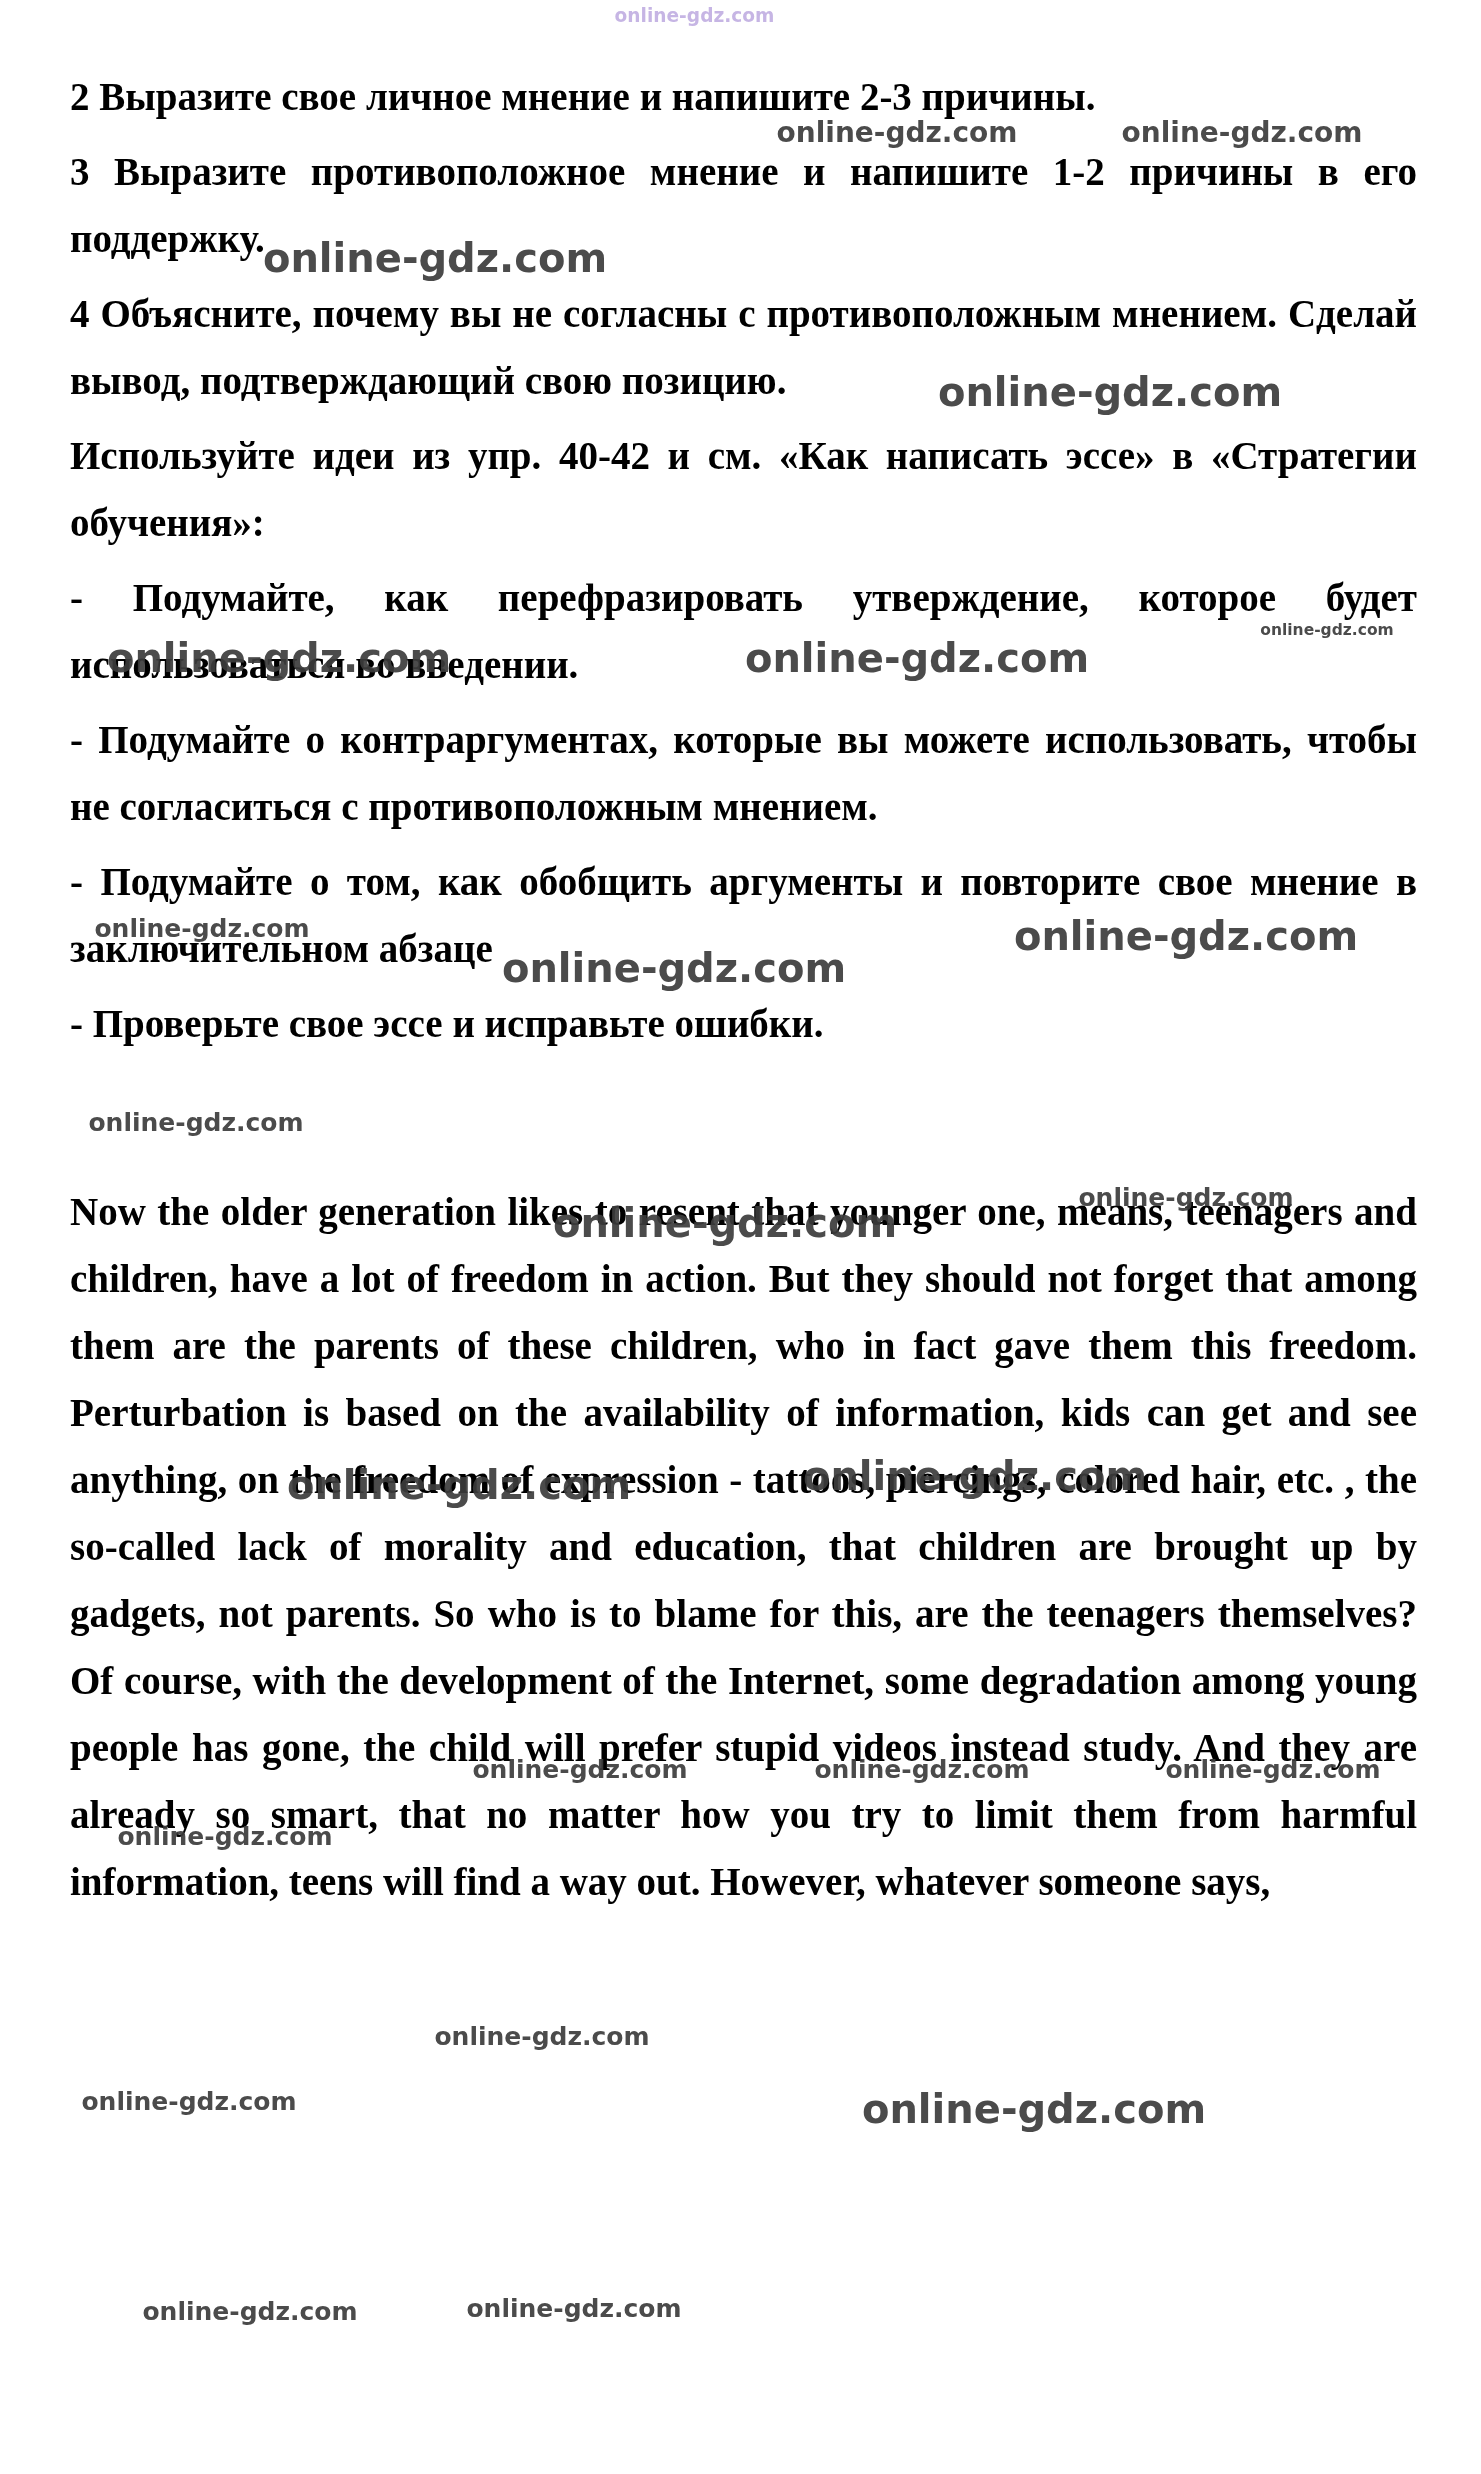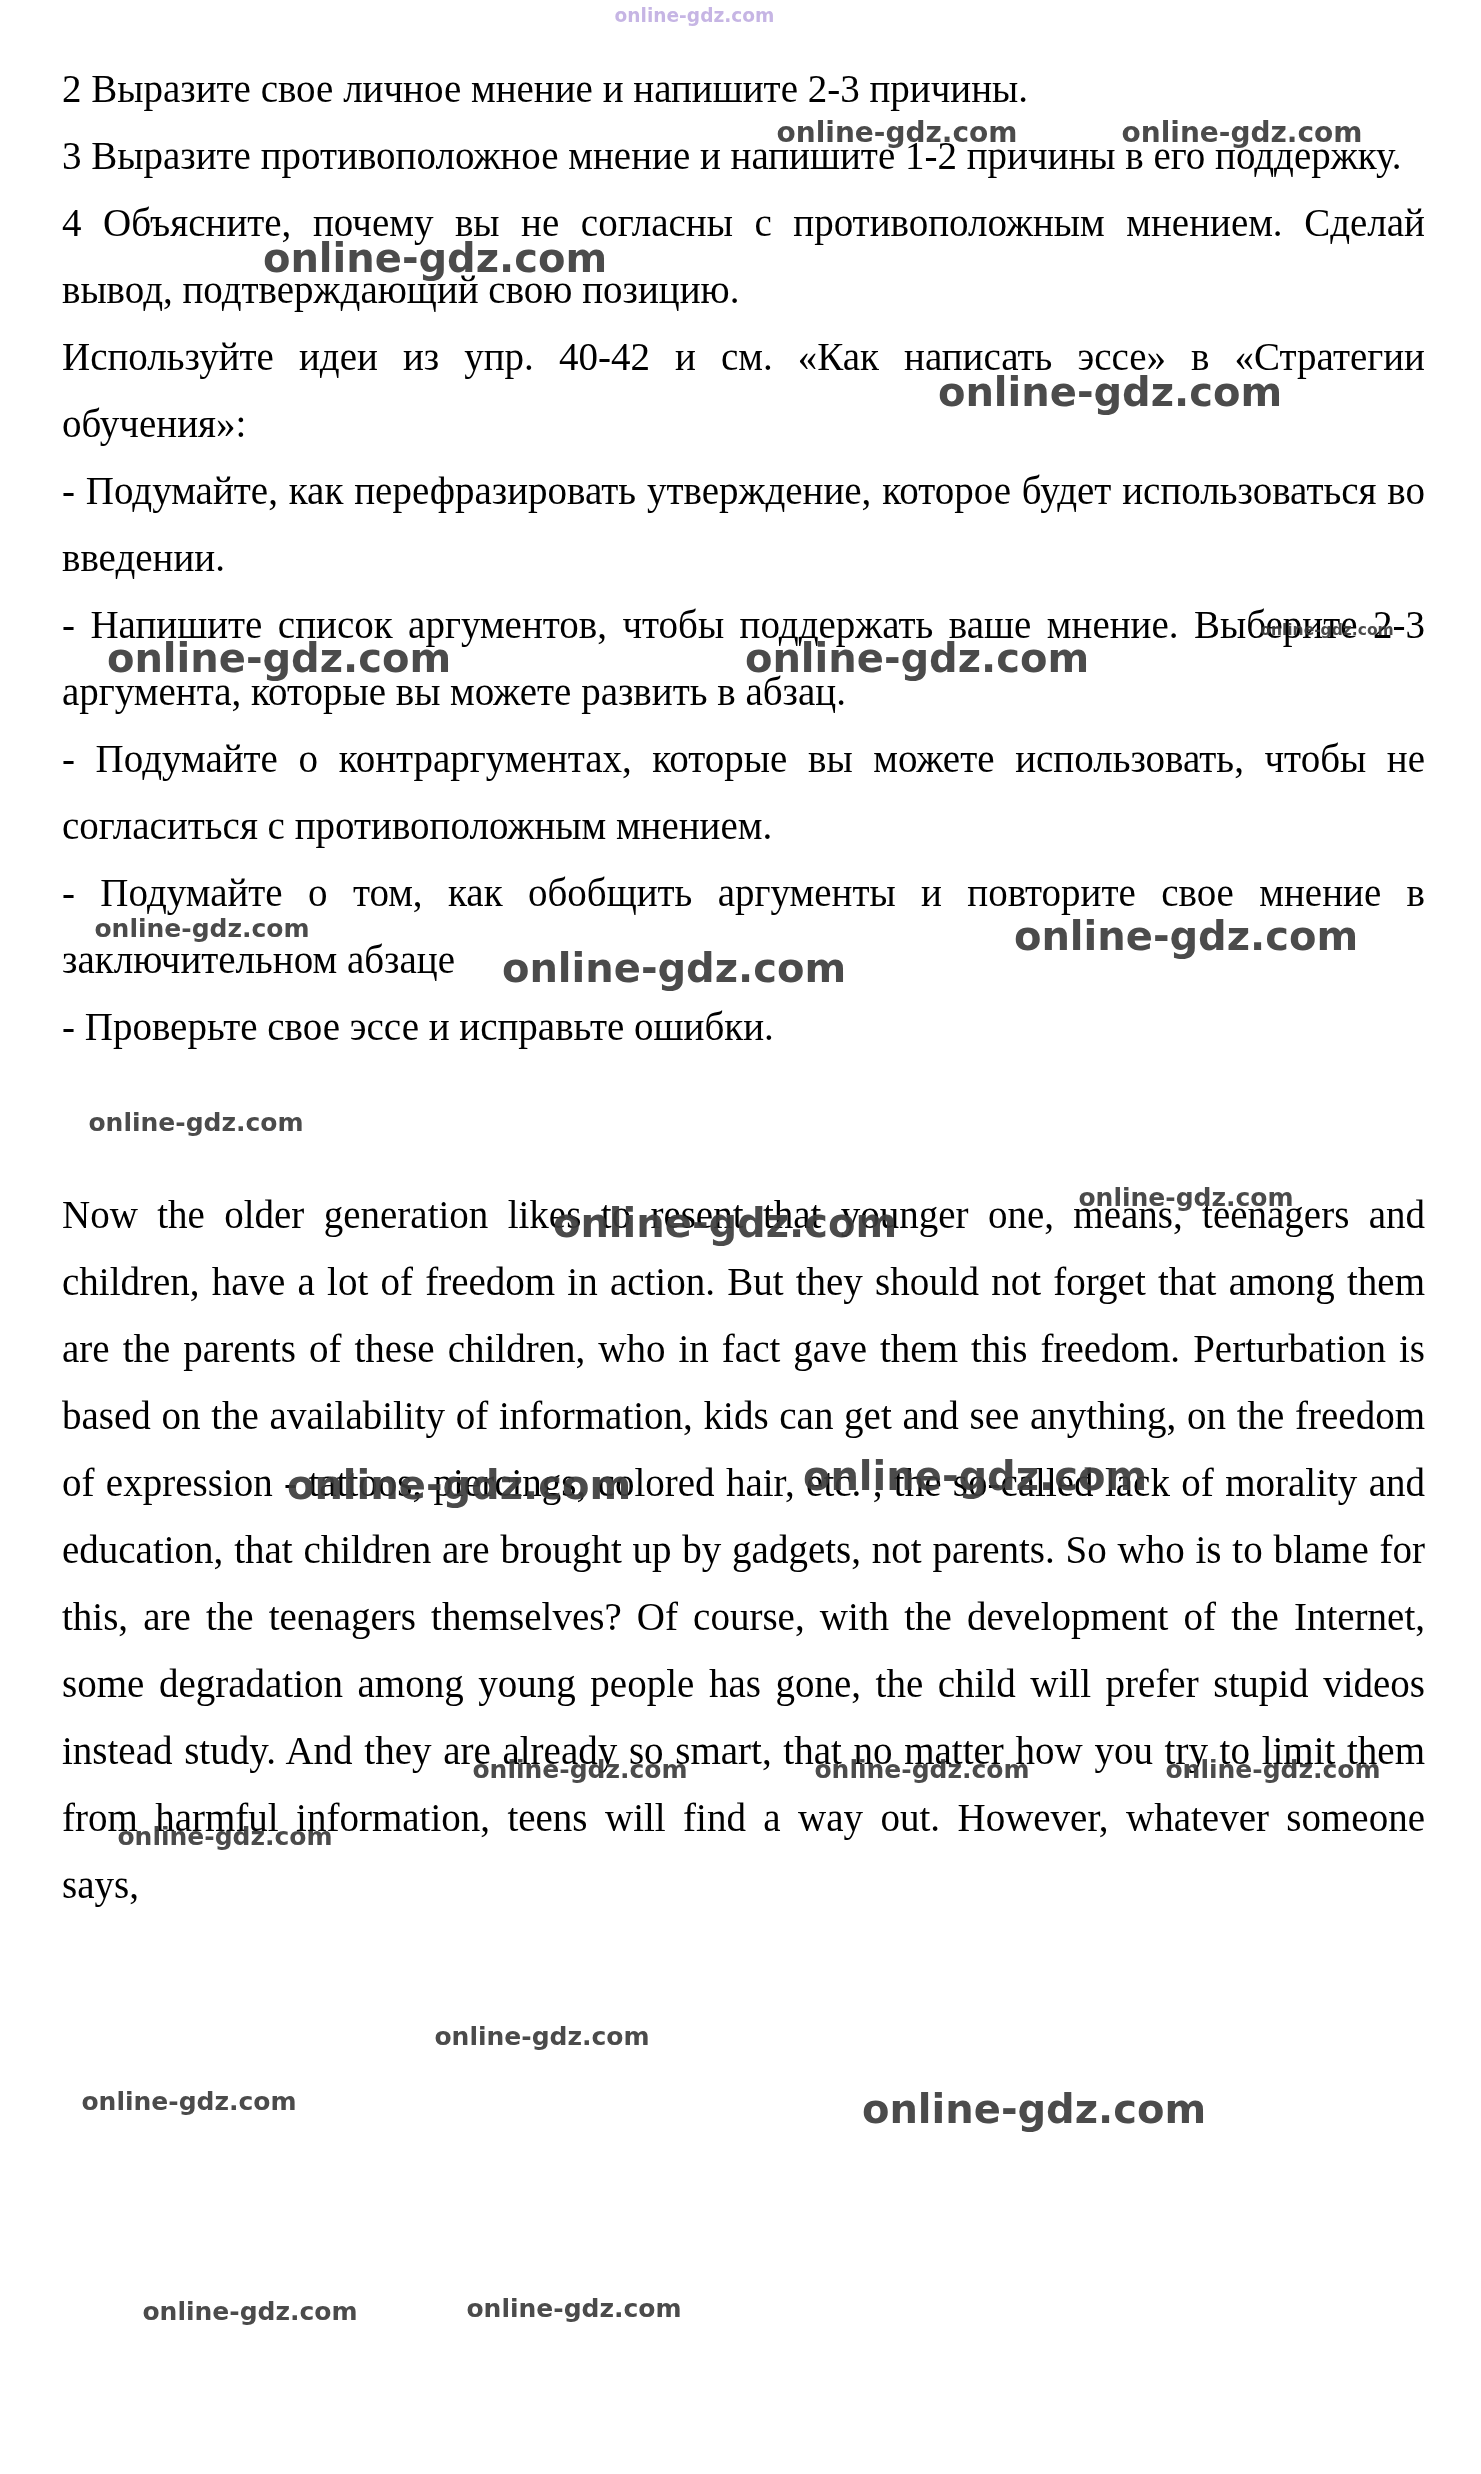--- a/index.html
+++ b/index.html
@@ -28,26 +28,27 @@
     opacity: 0.75;
     white-space: nowrap;
   }
   .content {
     position: absolute;
     left: 62px;
     top: 55px;
     width: 1363px;
   }
   .para {
-    margin: 0;
+    margin: 8px;
     font-size: 39px;
     line-height: 67px;
     color: #000000;
     text-align: justify;
     text-justify: inter-word;
+    font-weight: bold;
   }
   .essay {
     margin-top: 121px;
   }
   .watermark-layer {
     position: absolute;
     left: 0;
     top: 0;
     width: 100%;
     height: 100%;
@@ -70,21 +71,20 @@
 
   <div class="site-logo" style="color: rgb(179, 157, 219);">online-gdz.com</div>
 
   <div class="content">
     <div>
         <p class="para">2 Выразите свое личное мнение и напишите 2-3 причины.</p>
         <p class="para">3 Выразите противоположное мнение и напишите 1-2 причины в его поддержку.</p>
         <p class="para">4 Объясните, почему вы не согласны с противоположным мнением. Сделай вывод, подтверждающий свою позицию.</p>
         <p class="para">Используйте идеи из упр. 40-42 и см. «Как написать эссе» в «Стратегии обучения»:</p>
         <p class="para">- Подумайте, как перефразировать утверждение, которое будет использоваться во введении.</p>
-        <p class="para">- Напишите список аргументов, чтобы поддержать ваше мнение. Выберите 2-3 аргумента, которые вы можете развить в абзац.</p>
         <p class="para">- Подумайте о контраргументах, которые вы можете использовать, чтобы не согласиться с противоположным мнением.</p>
         <p class="para">- Подумайте о том, как обобщить аргументы и повторите свое мнение в заключительном абзаце</p>
         <p class="para">- Проверьте свое эссе и исправьте ошибки.</p>
       </div>
     <p class="para essay">Now the older generation likes to resent that younger one, means, teenagers and children, have a lot of freedom in action. But they should not forget that among them are the parents of these children, who in fact gave them this freedom. Perturbation is based on the availability of information, kids can get and see anything, on the freedom of expression - tattoos, piercings, colored hair, etc. , the so-called lack of morality and education, that children are brought up by gadgets, not parents. So who is to blame for this, are the teenagers themselves? Of course, with the development of the Internet, some degradation among young people has gone, the child will prefer stupid videos instead study. And they are already so smart, that no matter how you try to limit them from harmful information, teens will find a way out. However, whatever someone says,</p>
   </div>
 
   <div class="watermark-layer" style="color: rgb(60, 60, 60);">
       <span class="watermark" style="left: 897px; top: 132px; font-size: 28px;">online-gdz.com</span>
       <span class="watermark" style="left: 1242px; top: 132px; font-size: 28px;">online-gdz.com</span>

